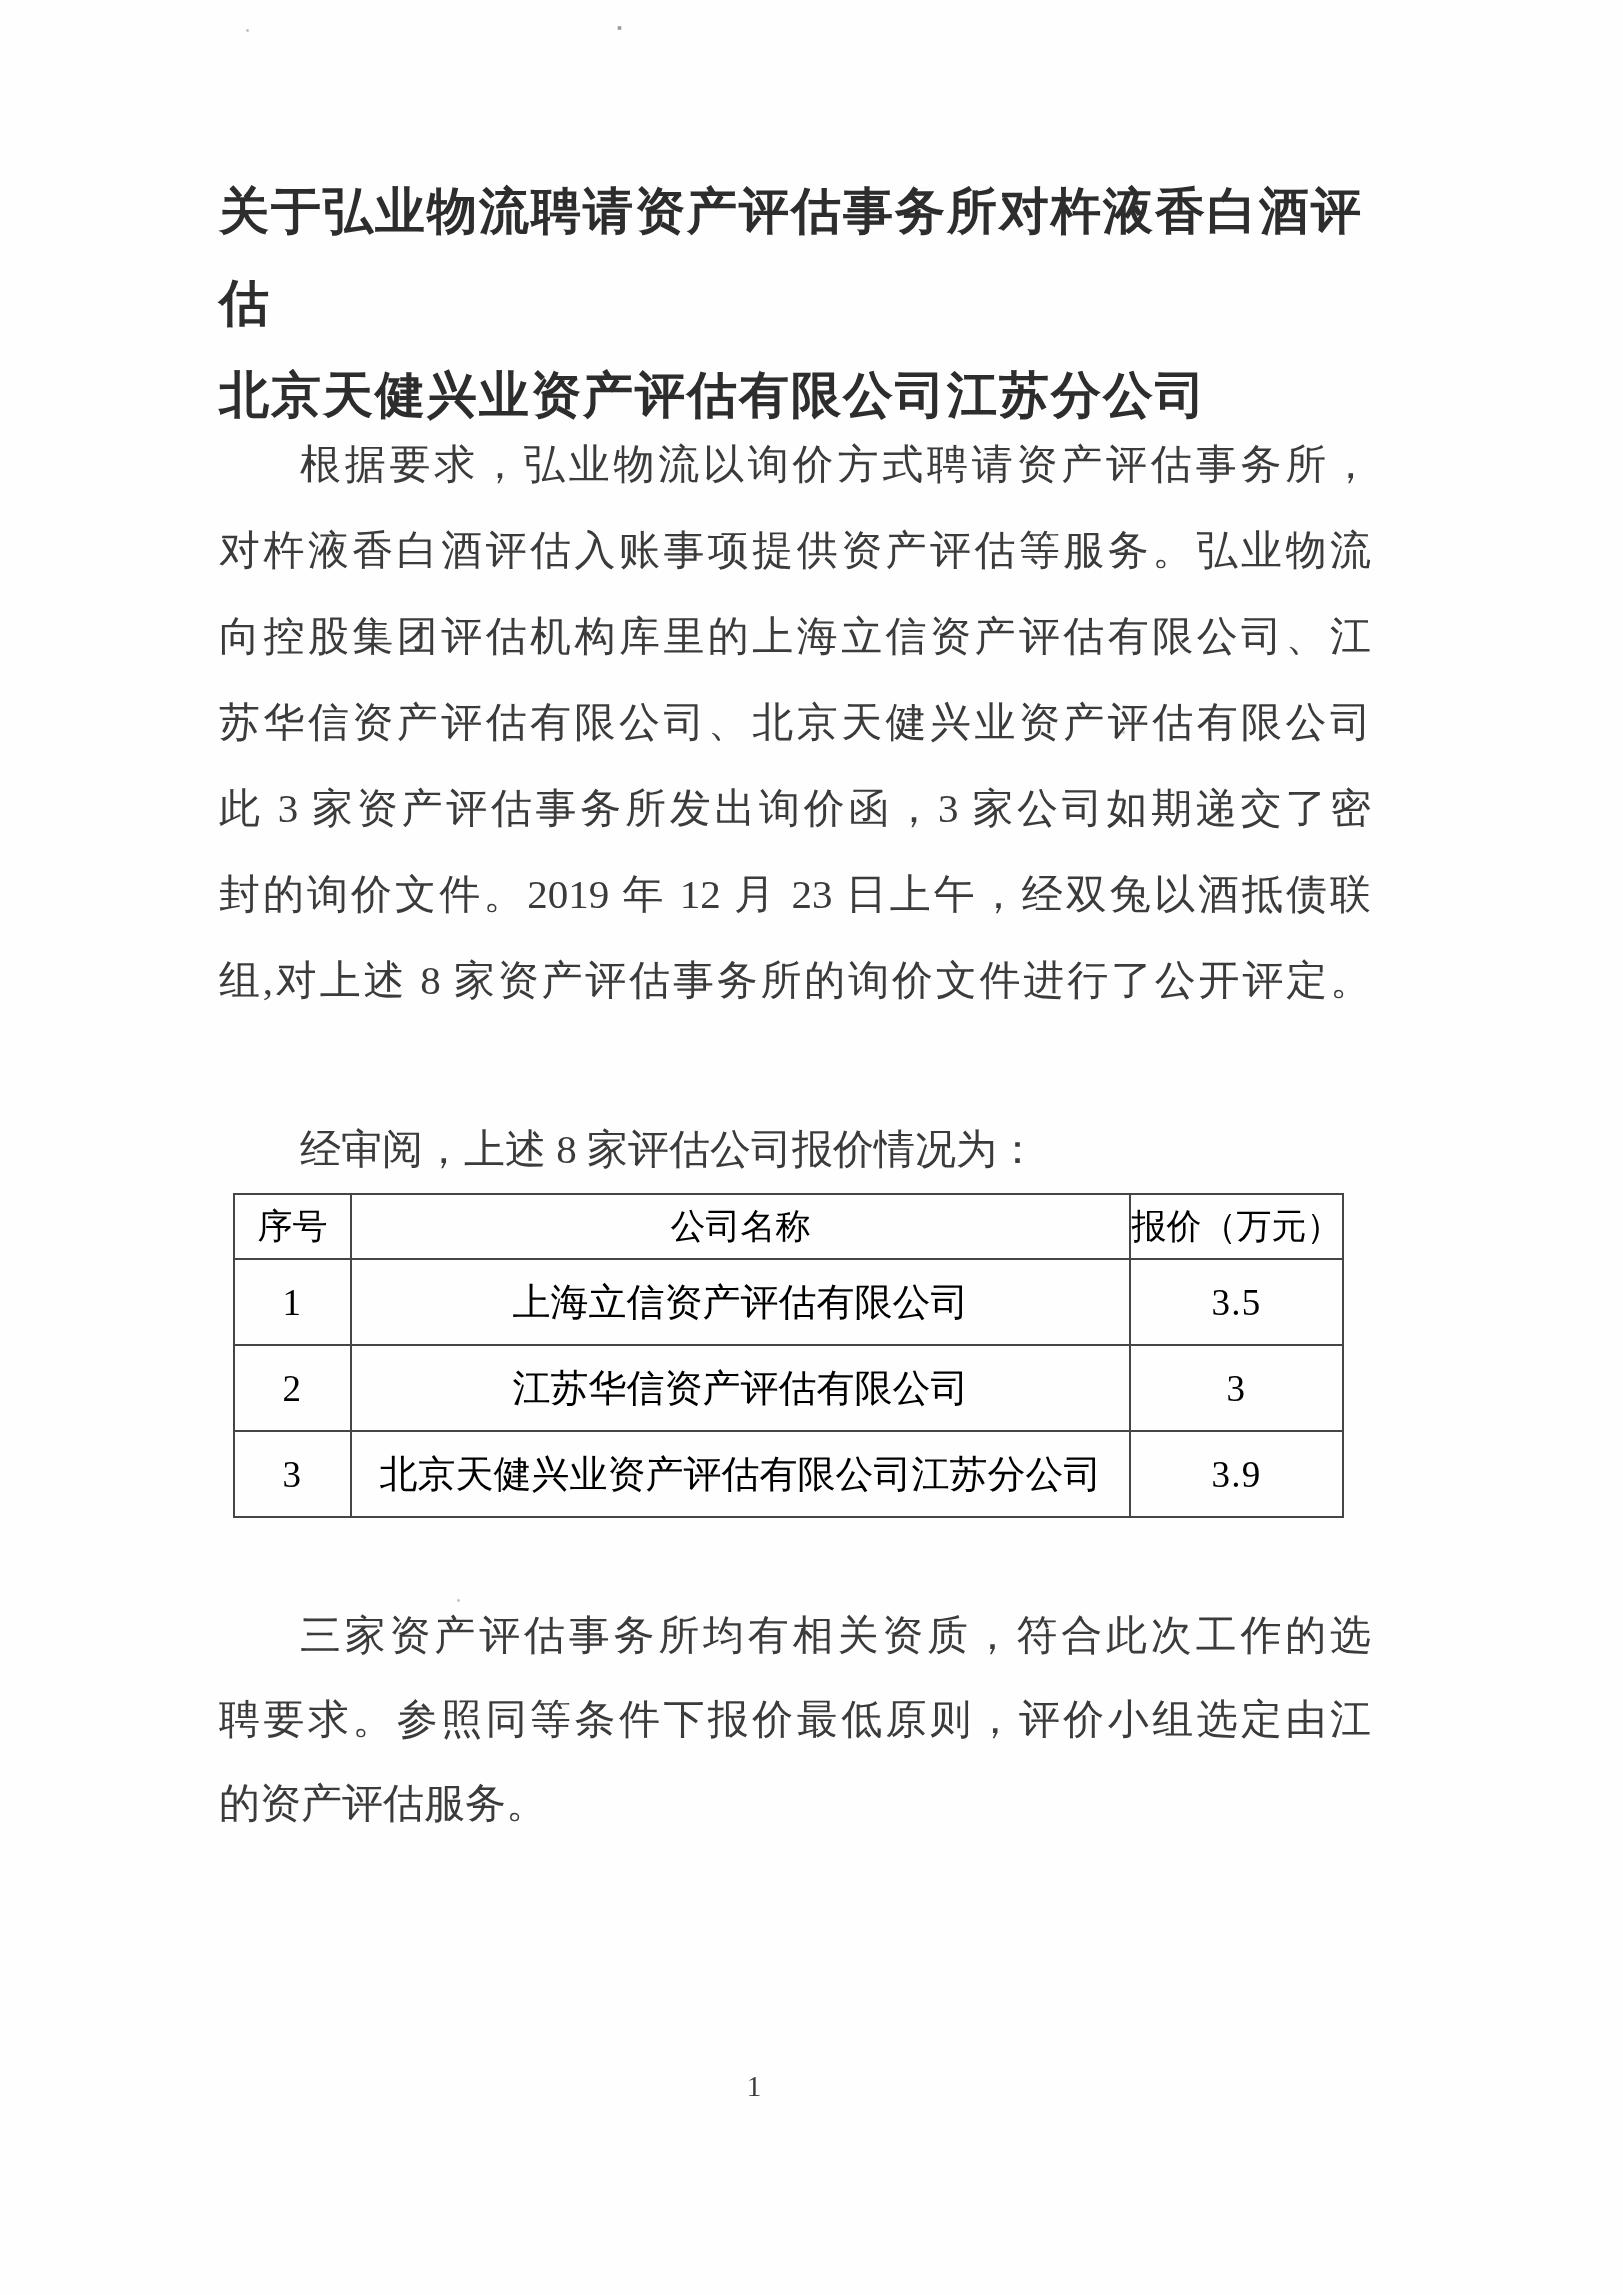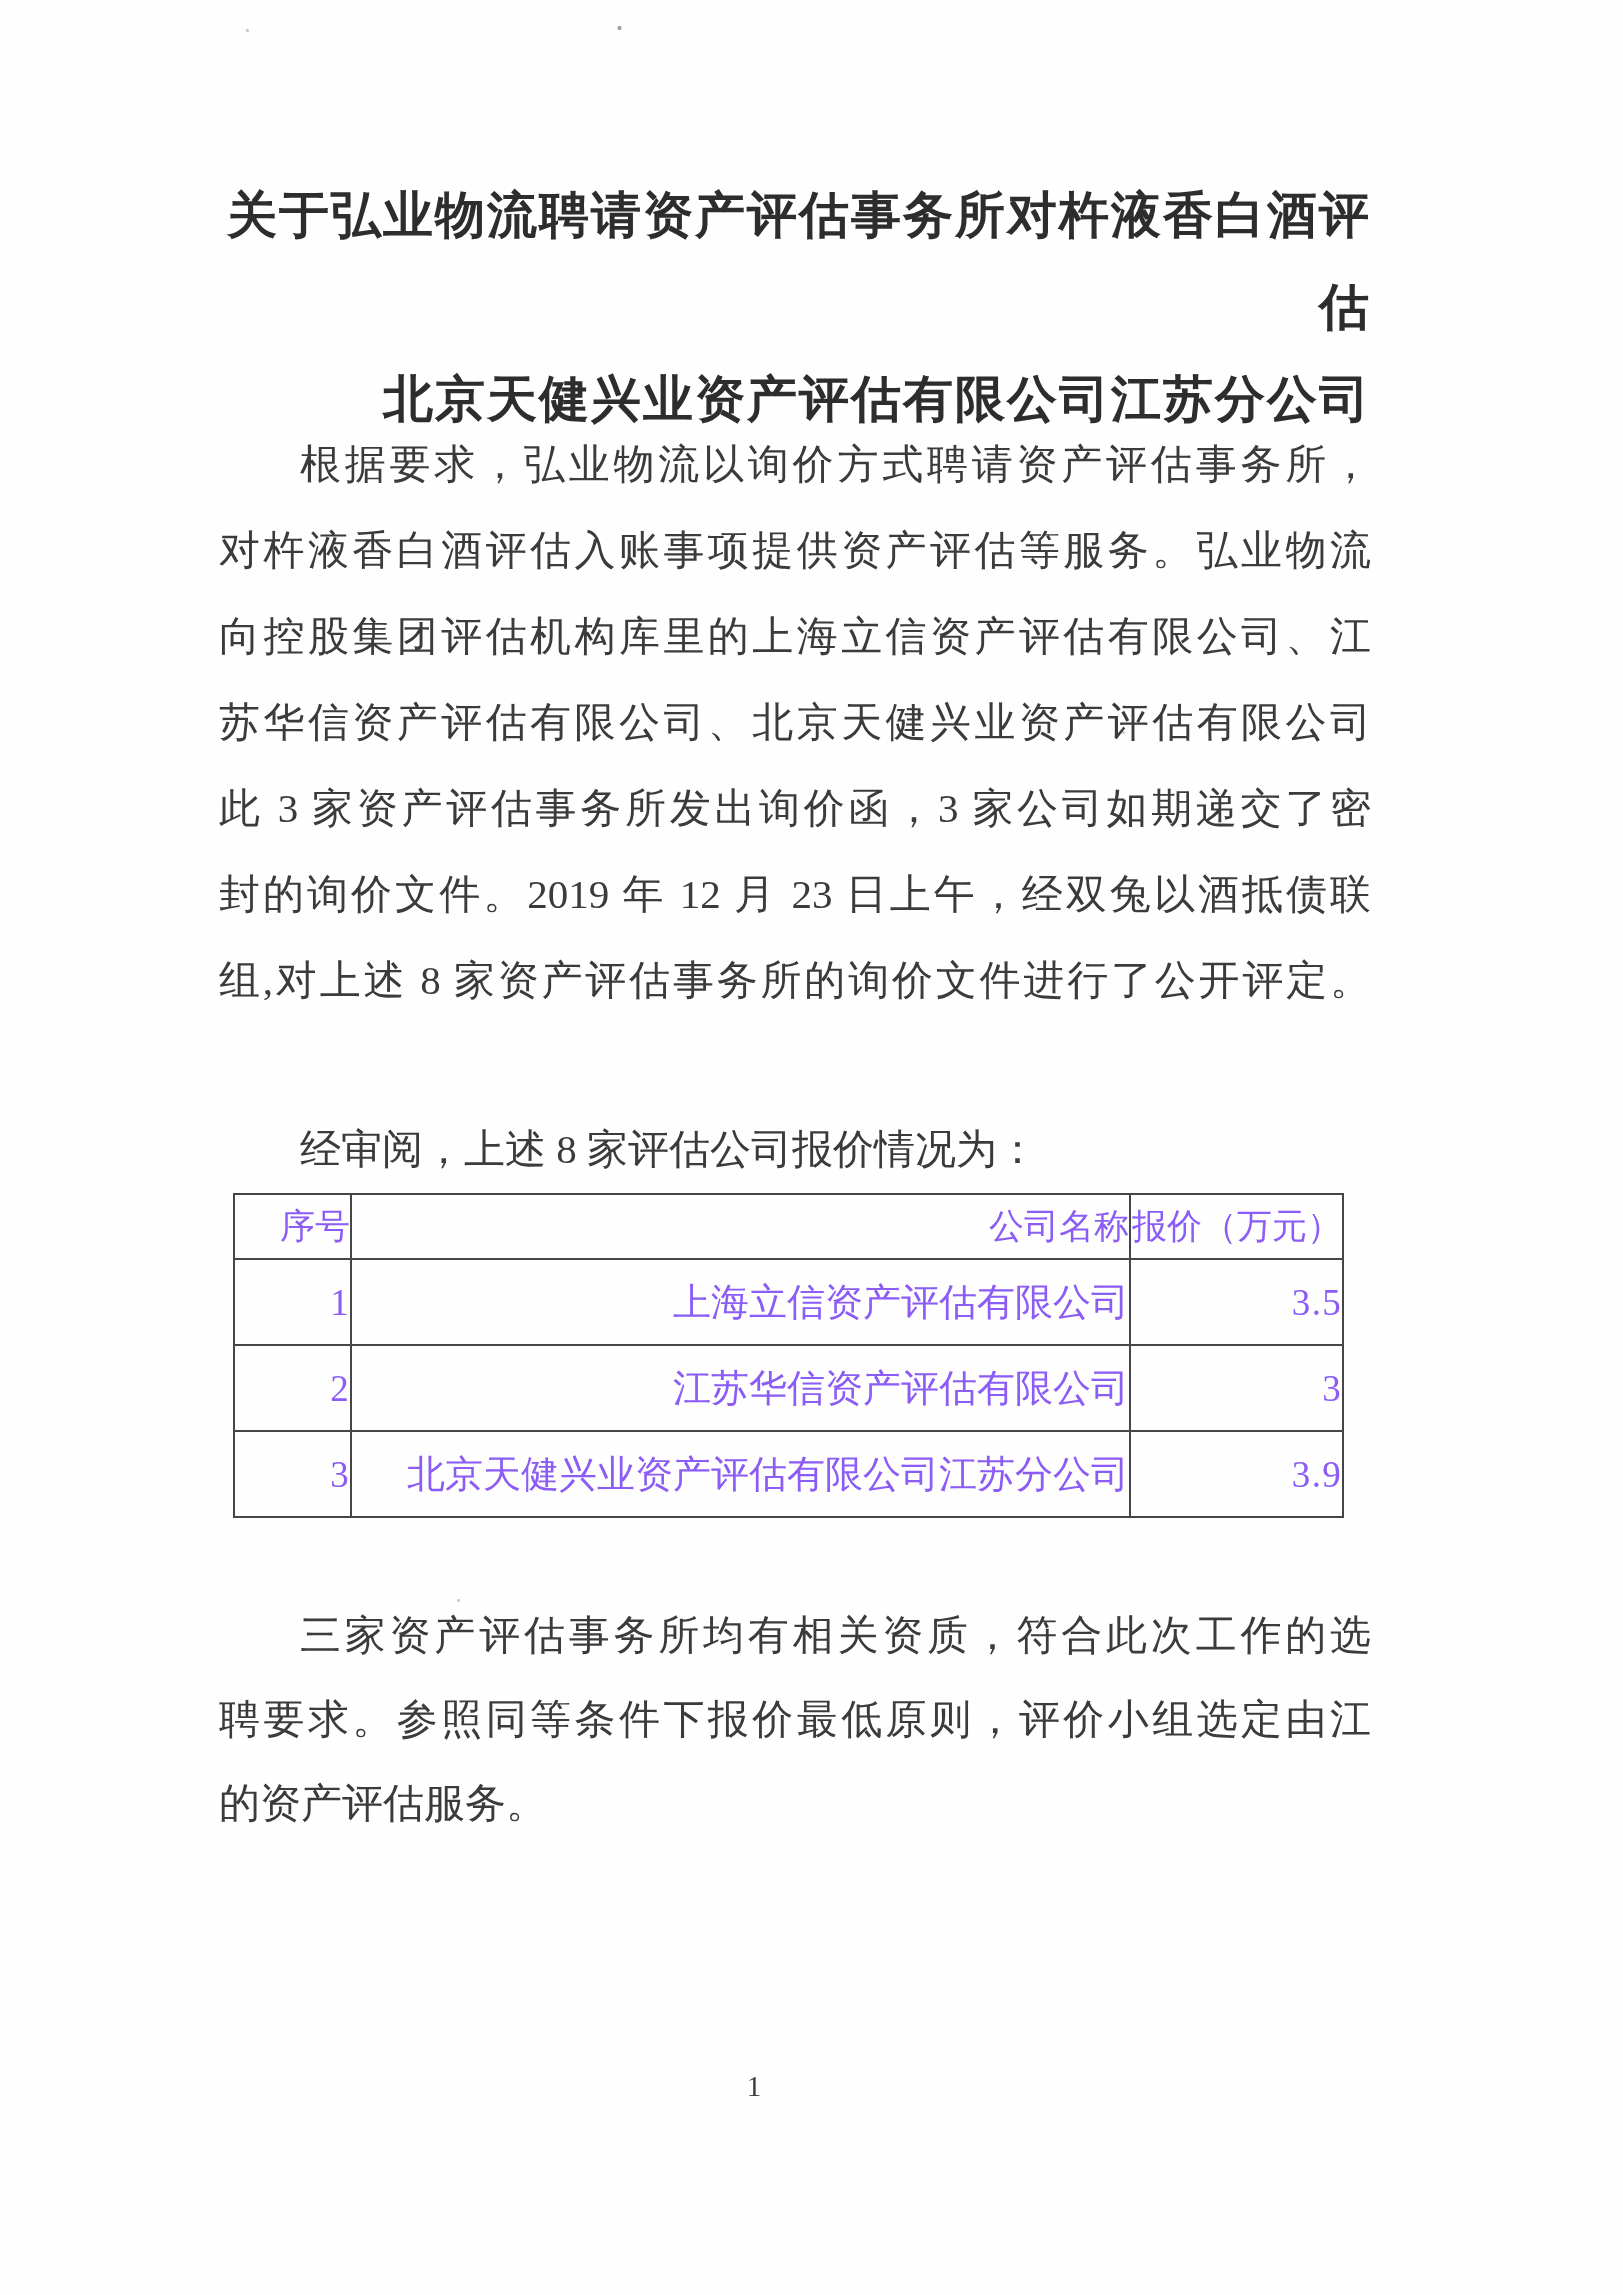--- a/index.html
+++ b/index.html
@@ -19,22 +19,22 @@
   }
   
   .title {
     position: absolute;
     left: 219px;
     top: 169px;
     width: 1152px;
   }
   .title-line {
     display: block;
-    text-align: right;
-    font-family: Liberation Serif, serif;
+    text-align: left;
+    font-family: Liberation Mono, monospace;
     font-weight: 700;
     font-size: 50px;
     line-height: 92px;
     letter-spacing: 2px;
     color: #2d2d2d;
   }
   
   .para {
     position: absolute;
     left: 219px;
@@ -70,24 +70,24 @@
     border-collapse: collapse;
     border: 2.6px solid #454545;
     background: transparent;
   }
   .quote-table col.c1 { width: 117px; }
   .quote-table col.c2 { width: 779px; }
   .quote-table col.c3 { width: 213px; }
   .quote-table th,
   .quote-table td {
     border: 2px solid #454545;
-    text-align: right;
+    text-align: center;
     vertical-align: middle;
     padding: 0;
-    color: #8b5cf6;
+    color: #000000;
     font-weight: normal;
   }
   .quote-table th {
     height: 63px;
     font-size: 35px;
   }
   .quote-table td { height: 84px; }
   .quote-table td.company { font-size: 38px; }
   .quote-table td.num { font-size: 37px; letter-spacing: 1.3px; }
   

